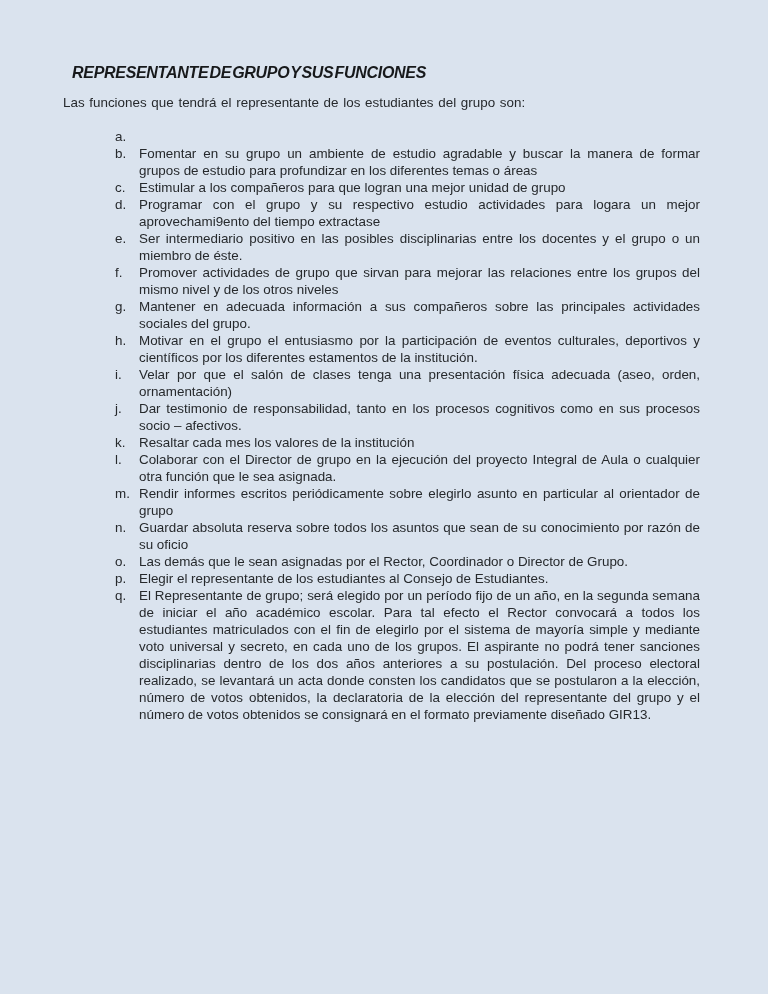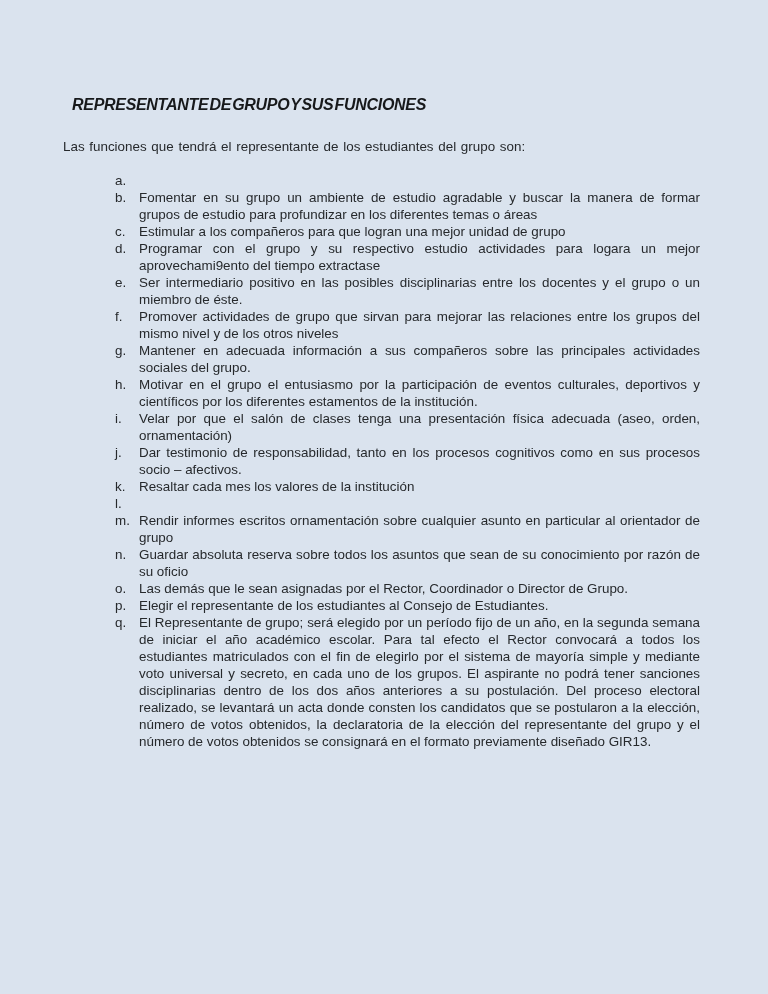--- a/index.html
+++ b/index.html
@@ -12,34 +12,34 @@
     background: #dae3ee;
     overflow: hidden;
     font-family: "Liberation Sans", sans-serif;
     color: #26292c;
     -webkit-font-smoothing: antialiased;
   }
   .page {
     box-sizing: border-box;
     width: 768px;
     height: 914px;
-    padding: 96px 68px 0 63px;
+    padding: 64px 68px 0 63px;
   }
   .doc-title {
     margin: 0 0 0 9px;
     font-size: 16px;
     font-weight: bold;
     font-style: italic;
     letter-spacing: -0.3px;
     word-spacing: -3px;
     color: #17191b;
     white-space: nowrap;
   }
   .doc-intro {
-    margin: 24px 0 0 0;
+    margin: 12px 0 0 0;
     font-size: 13.4px;
     line-height: 17px;
     word-spacing: 1px;
   }
   .doc-list {
     margin-top: 17px;
   }
   .list-item {
     display: flex;
     font-size: 13.4px;
@@ -115,25 +115,26 @@
       <div class="item-text">Dar testimonio de responsabilidad, tanto en los procesos cognitivos como en sus procesos socio – afectivos.</div>
     </div>
 
     <div class="list-item">
       <span class="marker">k.</span>
       <div class="item-text">Resaltar cada mes los valores de la institución</div>
     </div>
 
     <div class="list-item">
       <span class="marker">l.</span>
+      <div class="item-text">Colaborar con el Director de grupo en la ejecución del proyecto Integral de Aula o cualquier otra función que le sea asignada.</div>
     </div>
 
     <div class="list-item">
       <span class="marker">m.</span>
-      <div class="item-text">Rendir informes escritos ornamentación sobre cualquier asunto en particular al orientador de grupo</div>
+      <div class="item-text">Rendir informes escritos periódicamente sobre elegirlo asunto en particular al orientador de grupo</div>
     </div>
 
     <div class="list-item">
       <span class="marker">n.</span>
       <div class="item-text">Guardar absoluta reserva sobre todos los asuntos que sean de su conocimiento por razón de su oficio</div>
     </div>
 
     <div class="list-item">
       <span class="marker">o.</span>
       <div class="item-text">Las demás que le sean asignadas por el Rector, Coordinador o Director de Grupo.</div>

